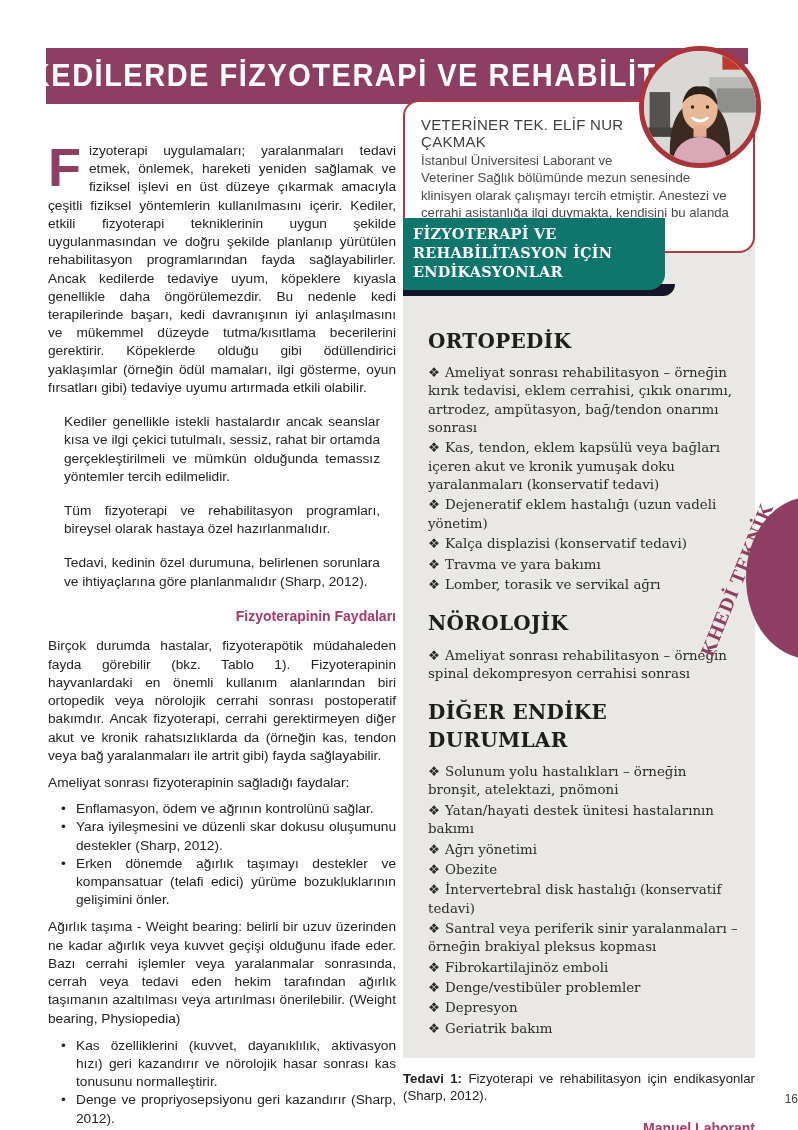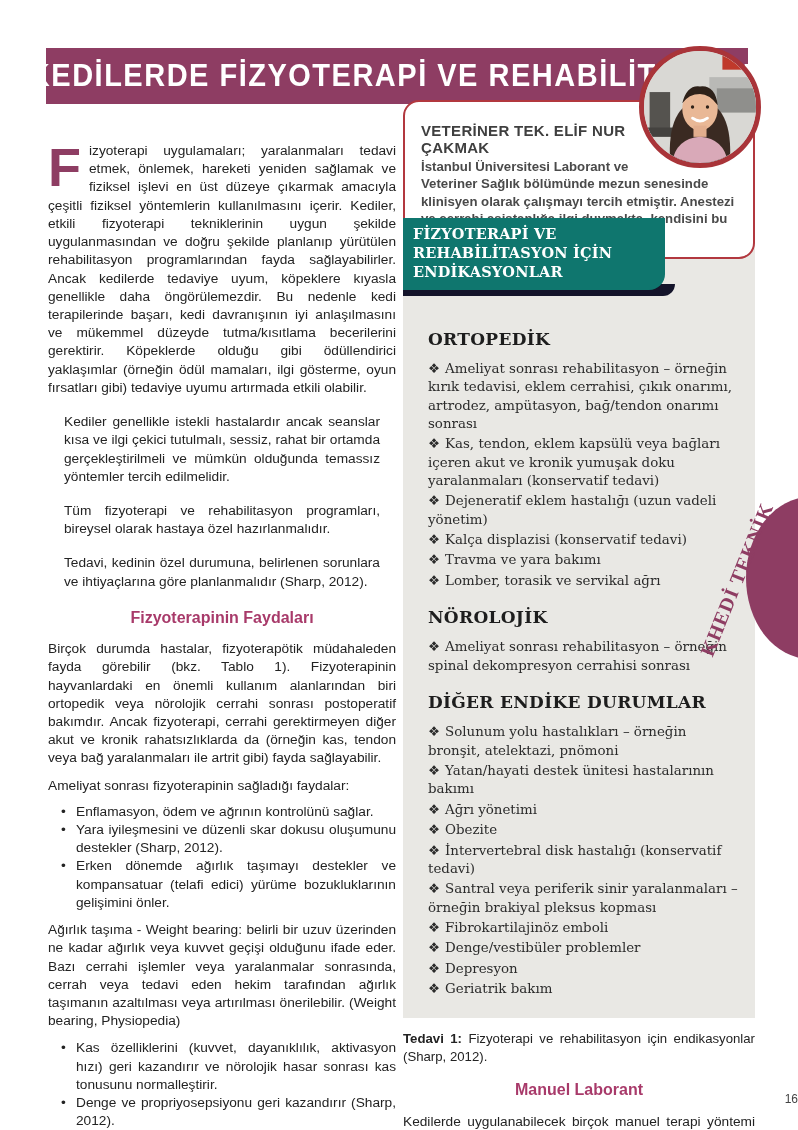--- a/index.html
+++ b/index.html
@@ -12,51 +12,51 @@
   .banner-title{color:#ffffff;font-weight:bold;font-size:29px;letter-spacing:1.5px;
                 font-family:"Liberation Sans",sans-serif;transform:scaleY(1.05);white-space:nowrap;}
 
   
   .avatar{position:absolute;left:639px;top:46px;width:122px;height:122px;border-radius:50%;
           border:5px solid #a93439;overflow:hidden;background:#d8d8d4;box-sizing:border-box;z-index:5;}
   .avatar svg{display:block;width:100%;height:100%;}
 
   
   .author-box{position:absolute;left:403px;top:100px;width:352px;min-height:110px;box-sizing:border-box;
-              border:2px solid #b2383f;border-radius:16px;padding:20px 14px 12px 16px;background:#fff;z-index:1;font-weight:bold;}
+              border:2px solid #b2383f;border-radius:16px;padding:14px 14px 12px 16px;background:#fff;z-index:1;}
   .author-photo-spacer{float:right;width:72px;height:44px;}
   .author-name{font-size:15px;color:#3f3f3f;letter-spacing:0.3px;margin-bottom:2px;}
   .author-bio{font-size:13.2px;line-height:1.32;color:#4a4a4a;}
 
   
   .left-col{position:absolute;left:48px;top:142px;width:348px;font-size:13.7px;line-height:1.33;
             text-align:justify;color:#232323;}
   .left-col p{margin:0 0 9px 0;}
   .dropcap{float:left;font-size:54px;line-height:44px;font-weight:bold;color:#8e3d63;
            margin:3px 8px 0 0;font-family:"Liberation Sans",sans-serif;}
   .pline{margin:16px;}
   .para-lines{margin-bottom:9px;}
-  h3.mg{font-size:16px;font-weight:bold;color:#a83a6a;margin:13px 0 12px 0;text-align:center;}
+  h3.mg{font-size:14px;font-weight:bold;color:#a83a6a;margin:13px 0 12px 0;text-align:right;}
   .bullet-list{margin:0 0 9px 0;}
   .bullet-row{display:flex;margin:0;}
   .bdot{flex:0 0 28px;padding-left:13px;box-sizing:border-box;}
   .btext{flex:1;text-align:justify;}
 
   
   .right-col{position:absolute;left:403px;top:218px;width:352px;}
 
   .ind-box{position:relative;background:#e9e8e4;width:352px;box-sizing:border-box;padding:0 0 18px 0;}
   .ind-tab{position:relative;z-index:2;width:262px;box-sizing:border-box;background:#0f766e;color:#fff;
            font-family:"DejaVu Serif",serif;font-weight:bold;font-size:14.5px;line-height:1.3;
            padding:7px 10px 8px 10px;border-radius:0 0 16px 0;letter-spacing:0.2px;}
   .ind-shadow{position:relative;z-index:1;width:272px;height:12px;margin-top:-6px;background:#14142a;
               border-radius:0 0 14px 0;}
   .ind-content{padding:16px 8px 0 25px;font-family:"DejaVu Serif",serif;font-size:13.4px;
                line-height:1.37;color:#2b2b2b;}
-  .ind-section h4{font-size:17px;font-weight:bold;color:#1d1d1d;margin:16px 0 9px 0;
+  .ind-section h4{font-size:20px;font-weight:bold;color:#1d1d1d;margin:16px 0 9px 0;
                   font-family:"DejaVu Serif",serif;letter-spacing:0.3px;}
   .ind-item{margin:0 4px 2px 0;}
   .dia{margin-right:5px;}
 
   .caption{font-size:13.2px;line-height:1.3;text-align:justify;margin:12px 0 0 0;color:#232323;}
   .caption b{font-weight:bold;}
   .right-col h3.mg{margin:16px 0 14px 0;}
   .right-col p.body{font-size:13.7px;line-height:1.33;text-align:justify;color:#232323;margin:0;}
 
   

